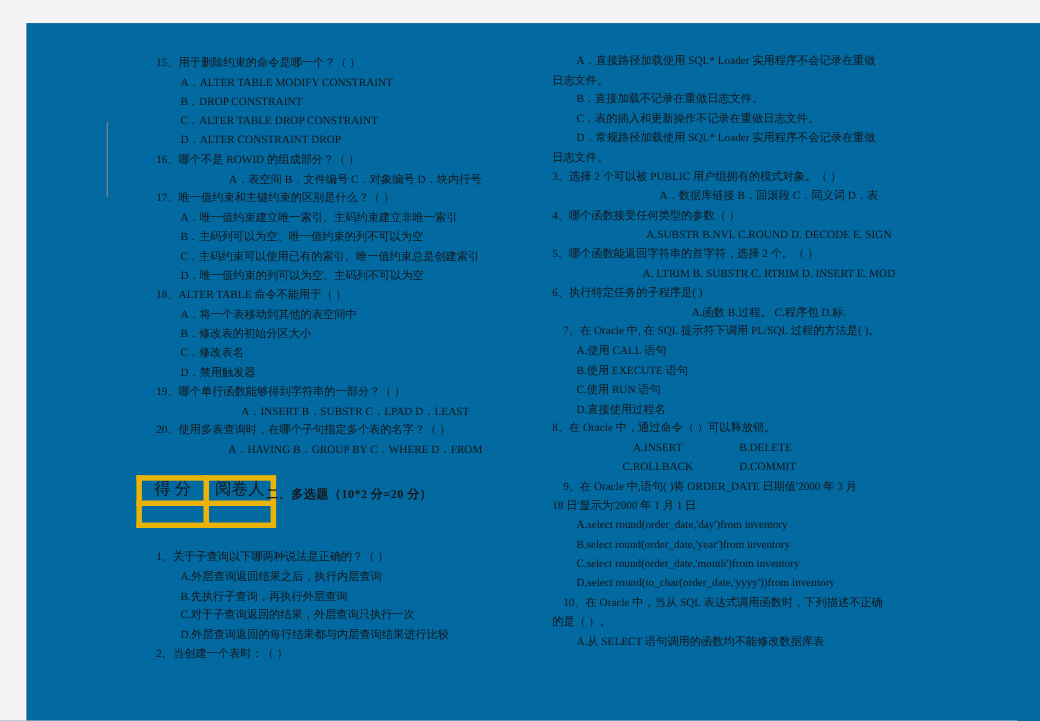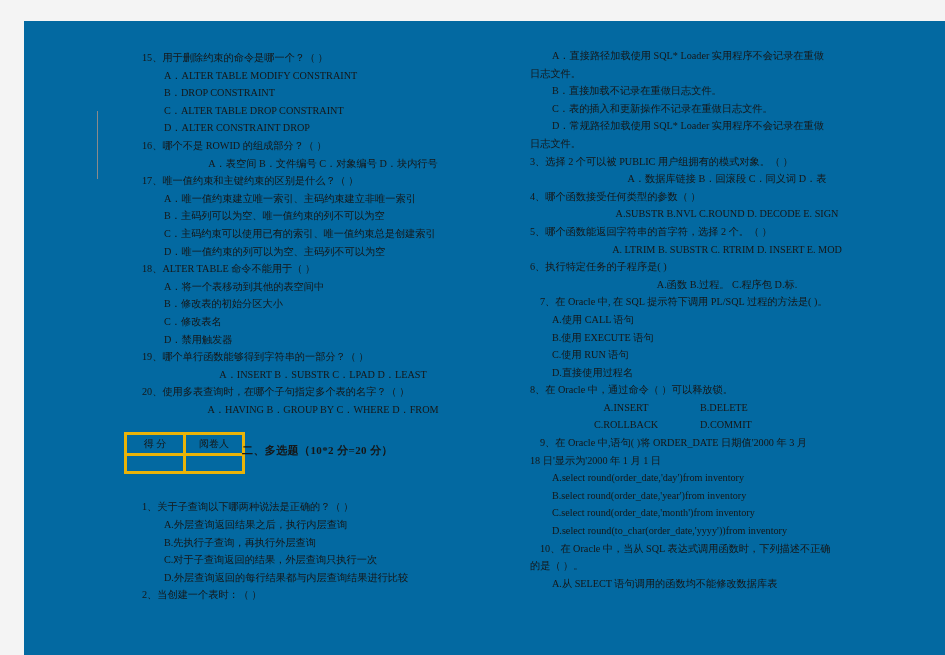--- a/index.html
+++ b/index.html
@@ -32,21 +32,21 @@
     background: #8a8a8a;
   }
   .col {
     position: absolute;
     top: 0;
     font-size: 10.2px;
     line-height: 17.6px;
     color: #161616;
   }
   .col-left  { left: 118px; width: 340px; }
-  .col-right { left: 478px; width: 372px; margin-left: 28px; }
+  .col-right { left: 478px; width: 372px; }
 
   .q {
     text-indent: 0;
     white-space: nowrap;
   }
   .opt {
     padding-left: 22px;
     white-space: nowrap;
   }
   .opt-row {
@@ -73,25 +73,25 @@
     height: 46px;
     margin-top: 14px;
   }
   .score-table {
     position: absolute;
     left: -18px;
     top: 0;
     border-collapse: collapse;
   }
   .score-table td {
-    border: 3px solid #eab308;
+    border: 5px solid #eab308;
     width: 48px;
     height: 15px;
     text-align: center;
-    font-size: 10px;
+    font-size: 15px;
     color: #161616;
     padding: 0 4px;
   }
   .section-title {
     position: absolute;
     left: 100px;
     top: 10px;
     font-weight: bold;
     font-size: 11px;
     letter-spacing: 0.4px;

